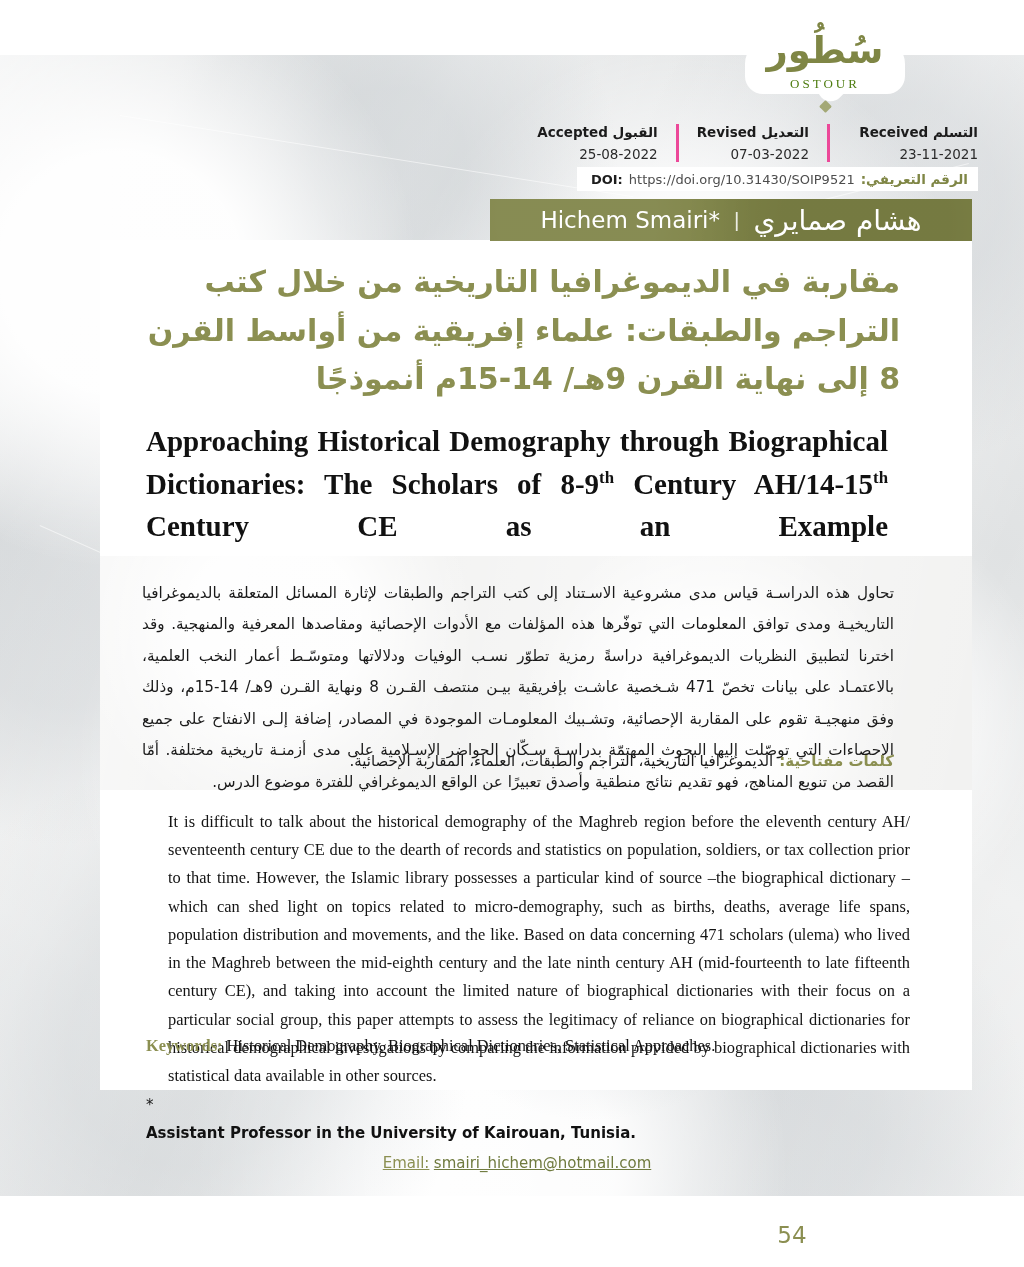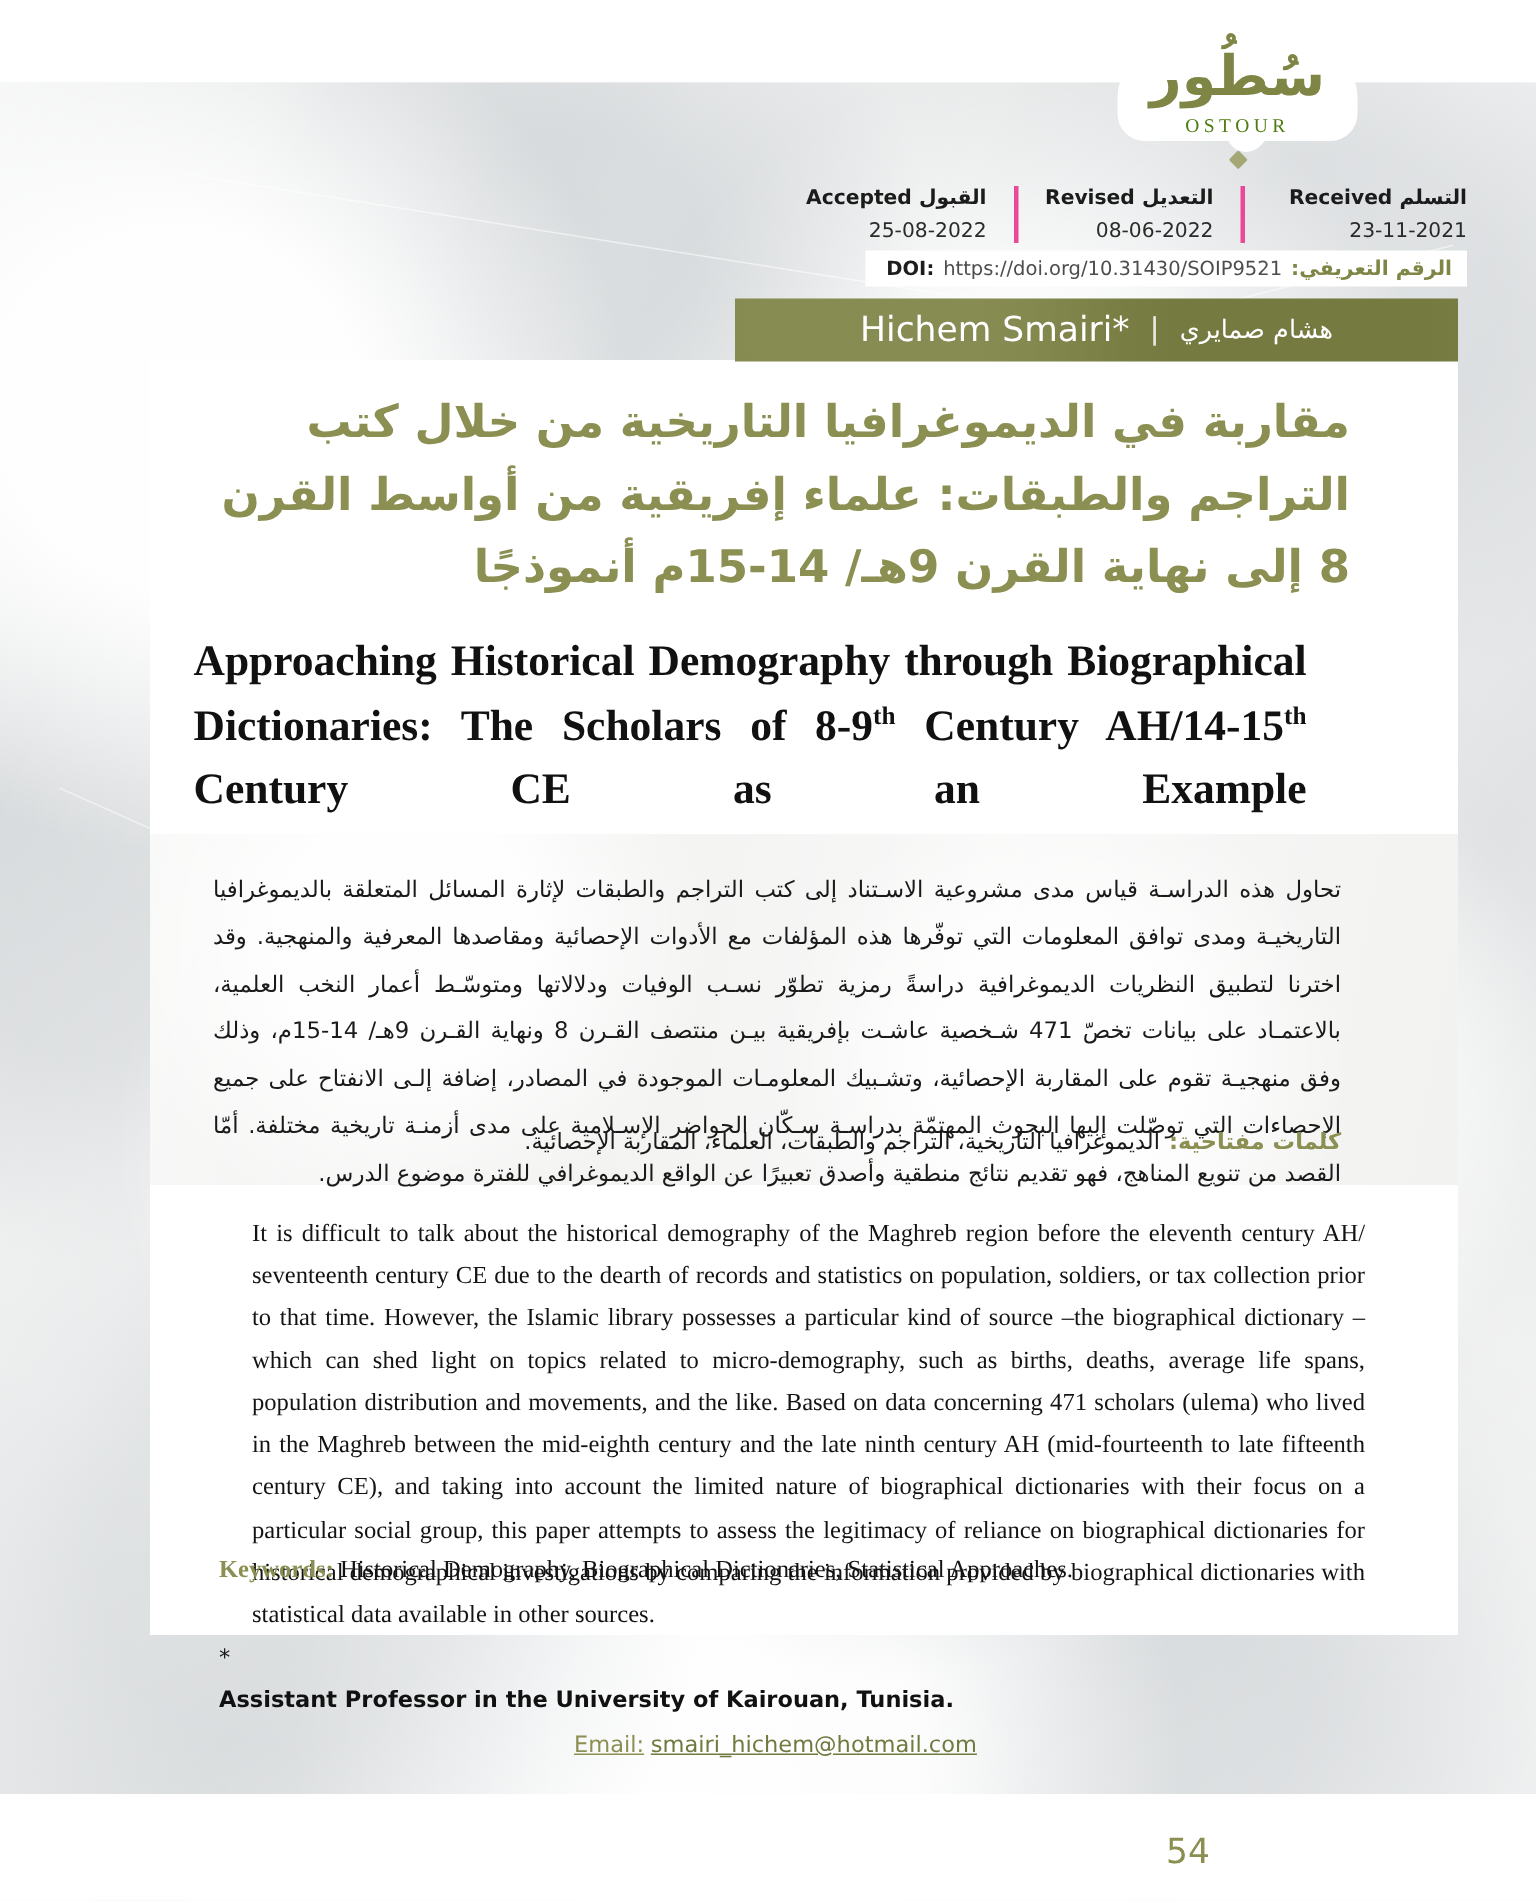--- a/index.html
+++ b/index.html
@@ -216,21 +216,21 @@
       radial-gradient(circle at 18% 40%, rgba(255,255,255,0.07) 0 20%, rgba(0,0,0,0) 45%),
       radial-gradient(circle at 78% 60%, rgba(0,0,0,0.07) 0 22%, rgba(0,0,0,0) 48%);
     display: flex;
     align-items: center;
     justify-content: center;
     gap: 14px;
     direction: rtl;
     z-index: 5;
   }
   .author-ar {
-    font-size: 17px;
+    font-size: 28px;
     color: #ffffff;
     font-family: "DejaVu Sans", sans-serif;
   }
   .author-sep {
     font-size: 21px;
     color: #ffffff;
     opacity: 0.85;
   }
   .author-en {
     font-size: 23px;
@@ -249,21 +249,21 @@
     text-align: right;
     font-size: 30px;
     line-height: 1.62;
     color: #8b8f51;
     font-family: "DejaVu Sans", sans-serif;
     z-index: 4;
   }
 
   .title-en {
     position: absolute;
-    left: 129px;
+    left: 146px;
     top: 420px;
     width: 742px;
     font-family: "Liberation Serif", serif;
     font-size: 29px;
     line-height: 1.47;
     color: #111111;
     text-align: justify;
     text-align-last: justify;
     z-index: 4;
   }
@@ -430,21 +430,21 @@
         <span>القبول</span>
         <span>Accepted</span>
       </div>
       <div class="date-value">25-08-2022</div>
     </div>
     <div class="date-cell">
       <div class="date-label">
         <span>التعديل</span>
         <span>Revised</span>
       </div>
-      <div class="date-value">08-06-2022</div>
+      <div class="date-value">07-03-2022</div>
     </div>
     <div class="date-cell">
       <div class="date-label">
         <span>التسلم</span>
         <span>Received</span>
       </div>
       <div class="date-value">23-11-2021</div>
     </div>
   </div>
 

